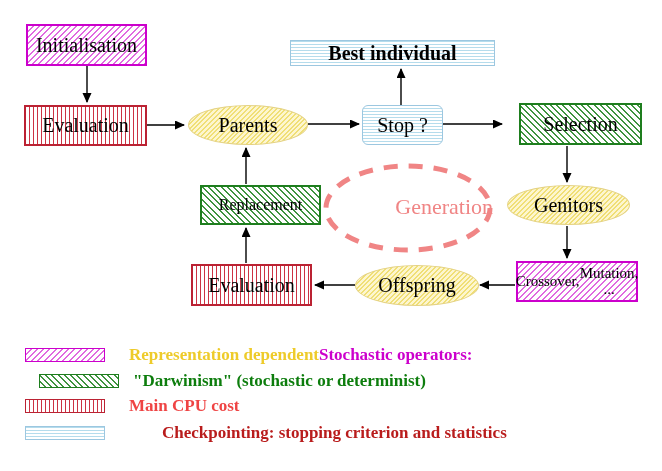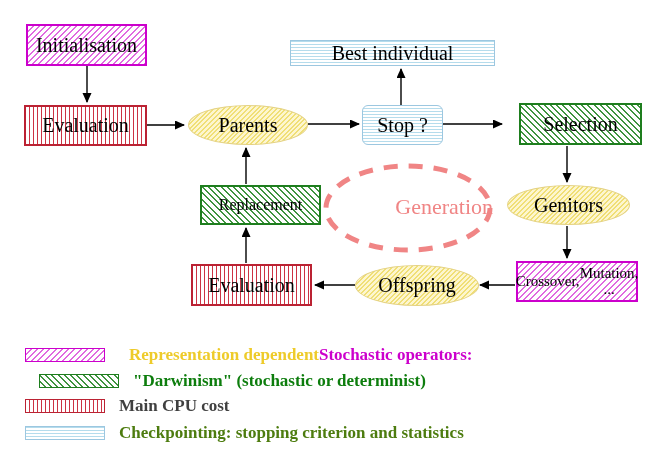--- a/index.html
+++ b/index.html
@@ -82,22 +82,22 @@
     flex: 0 0 auto;
   }
   .legend-text {
     font-weight: bold;
     font-size: 17px;
     white-space: nowrap;
   }
   .t-magenta { color: #cc00cc; }
   .t-gold    { color: #eecb2a; margin-left: 10px; }
   .t-green   { color: #0d7d0d; }
-  .t-red     { color: #404040; }
-  .t-blue    { color: #4d7c0f; }
+  .t-red     { color: #ef4444; margin-left: 10px; }
+  .t-blue    { color: #b91c1c; margin-left: 43px; }
 </style>
 </head>
 <body>
 
 <div id="canvas">
 
   <svg id="arrow-layer" width="662" height="471">
     <defs>
       <marker id="ah" markerUnits="userSpaceOnUse" markerWidth="12" markerHeight="10" refX="9" refY="4.5" orient="auto">
         <path d="M0,0 L10,4.5 L0,9 z" fill="#000000"></path>
@@ -118,21 +118,21 @@
     </g>
     <ellipse cx="408" cy="208" rx="82" ry="42" fill="none" stroke="#f08585" stroke-width="5" stroke-dasharray="14 11"></ellipse>
   </svg>
 
   <div class="node rect hatch-magenta fs20" style="left:26px; top:24px; width:121px; height:42px;">Initialisation</div>
 
   <div class="node rect stripes-red fs20" style="left:24px; top:105px; width:123px; height:41px;">Evaluation</div>
 
   <div class="node ellipse hatch-yellow fs20" style="left:188px; top:105px; width:120px; height:40px;text-align:right;">Parents</div>
 
-  <div class="node rect stripes-blue fs20" style="left:290px; top:40px; width:205px; height:26px; border-width:1.5px;">Best individual</div>
+  <div class="node rect stripes-blue fs20" style="left:290px; top:40px; width:205px; height:26px; border-width:1.5px;font-weight:bold;">Best individual</div>
 
   <div class="node rect stripes-blue fs20" style="left:362px; top:105px; width:81px; height:40px; border-width:1.5px; border-radius:6px;">Stop ?</div>
 
   <div class="node rect hatch-green fs20" style="left:505px; top:103px; width:123px; height:42px;">Selection</div>
 
   <div class="node ellipse hatch-yellow fs20" style="left:507px; top:185px; width:123px; height:40px;">Genitors</div>
 
   <div class="node rect hatch-green fs16" style="left:186px; top:185px; width:121px; height:40px;">Replacement</div>
 
   <div class="node rect stripes-red fs20" style="left:191px; top:264px; width:121px; height:42px;">Evaluation</div>

